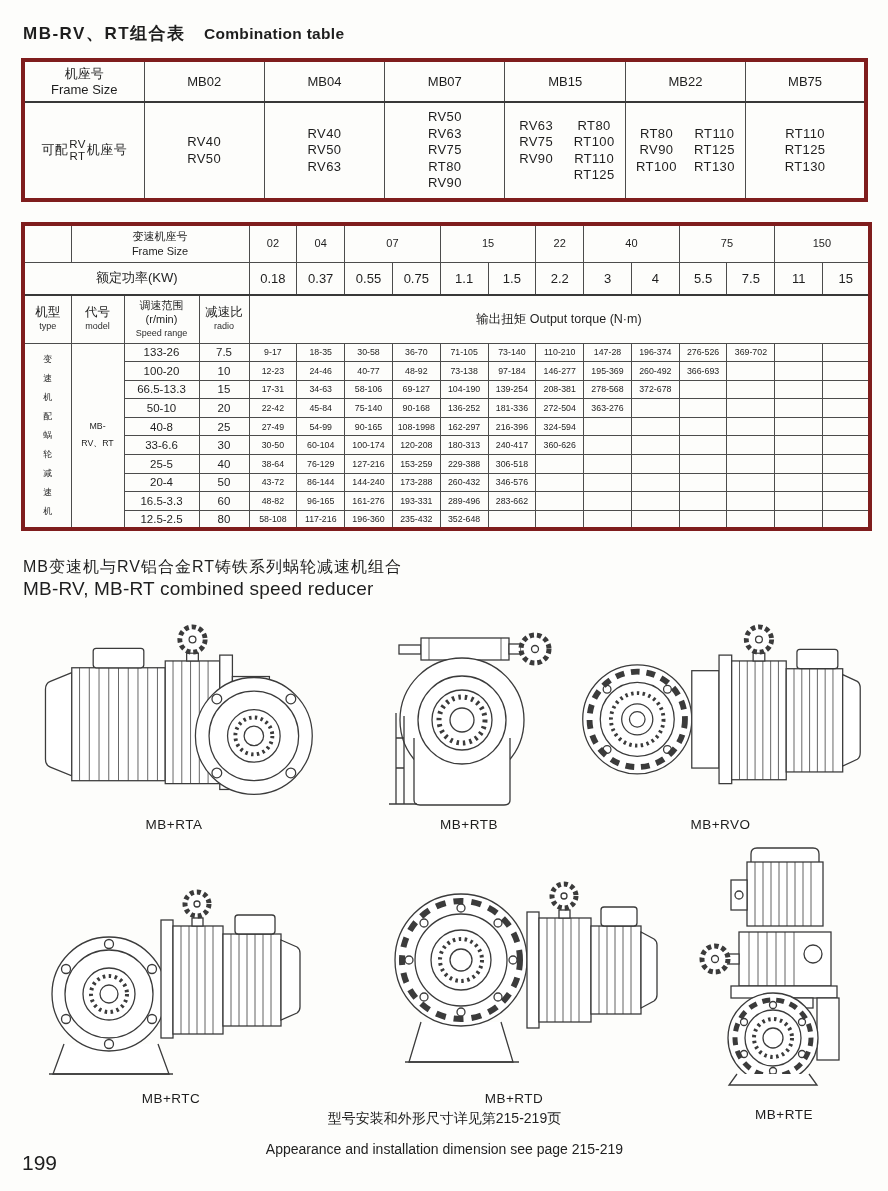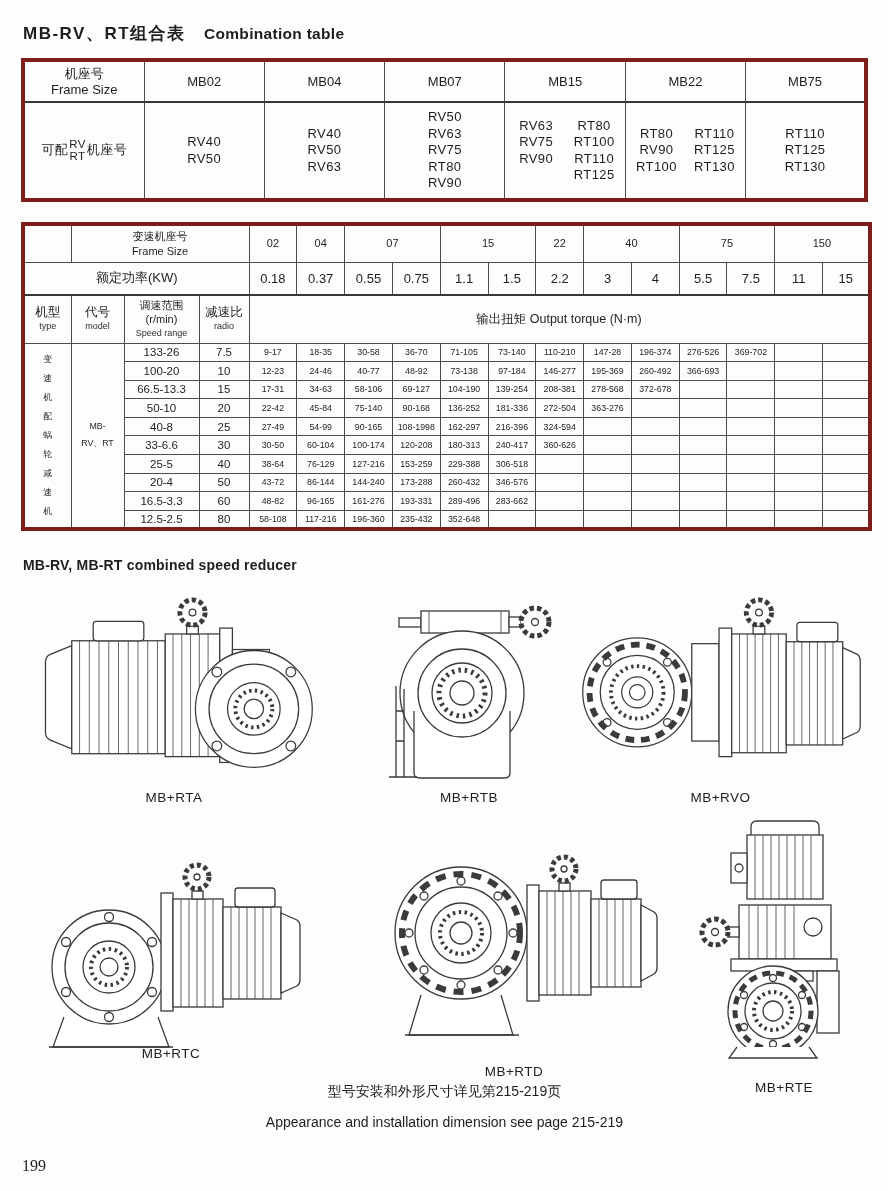--- a/index.html
+++ b/index.html
@@ -42,29 +42,29 @@
   #spec-body td { height:18.6px; font-size:8.8px; padding:0; letter-spacing:0; }
   #spec-body td.c-speed-cell,#spec-body td.c-ratio-cell { font-size:11.5px; }
   .vtext { font-size:13px; }
   .vtext div { line-height:19px; height:19px; }
   .modelcell { font-size:12.5px; }
   .modelcell div { line-height:17px; }
 
   
   .section-title { margin-top:26px; margin-left:2px; }
   .s-zh { font-size:16px; letter-spacing:1px; }
-  .s-en { font-size:14px; font-weight:700; margin-top:20px; letter-spacing:.2px; }
+  .s-en { font-size:19px; font-weight:400; margin-top:0; letter-spacing:.2px; }
 
   
   .figures { position:relative; width:847px; height:585px; margin-top:14px; }
   .fig { position:absolute; }
   .fig svg { display:block; }
   .figlabel { position:absolute; font-size:13.5px; text-align:center; letter-spacing:.5px; }
   .figfoot { position:absolute; width:100%; text-align:center; font-size:14px; }
-  .pageno { position:absolute; left:22px; bottom:16px; font-size:16px;font-family:Liberation Serif, serif; }
+  .pageno { position:absolute; left:22px; bottom:16px; font-size:21px; }
 </style>
 </head>
 <body>
 
 <div class="page">
 
   <div class="doc-title">
     <span class="t-zh">MB-RV、RT组合表</span>
     <span class="t-en">Combination table</span>
   </div>
@@ -384,20 +384,21 @@
           <td></td>
           <td></td>
           <td></td>
           <td></td>
           <td></td>
         </tr>
       </tbody>
   </table>
 
   <div class="section-title">
+    <div class="s-zh">MB变速机与RV铝合金RT铸铁系列蜗轮减速机组合</div>
     <div class="s-en">MB-RV, MB-RT combined speed reducer</div>
   </div>
 
   <div class="figures">
 
     <div class="fig" style="left:8px;top:8px">
       <svg viewBox="0 0 290 190" width="290" height="185">
         <g fill="none" stroke="#3b3b3b" stroke-width="1.3">
           <g>
             <path d="M40 52 L18 61 Q13 63 13 69 V141 Q13 147 18 149 L40 158 Z" fill="#fff"></path>
@@ -597,21 +598,21 @@
             <circle cx="84" cy="196" r="10"></circle>
             <path d="M48 232 L40 243 H128 L120 232" fill="#fff"></path>
           </g>
         </g>
       </svg>
     </div>
 
     <div class="figlabel" style="left:8px;top:203px;width:290px">MB+RTA</div>
     <div class="figlabel" style="left:338px;top:203px;width:220px">MB+RTB</div>
     <div class="figlabel" style="left:552px;top:203px;width:295px">MB+RVO</div>
-    <div class="figlabel" style="left:10px;top:459px;width:280px">MB+RTC</div>
+    <div class="figlabel" style="left:10px;top:477px;width:280px">MB+RTC</div>
     <div class="figlabel" style="left:348px;top:477px;width:290px">MB+RTD</div>
     <div class="figlabel" style="left:668px;top:493px;width:190px">MB+RTE</div>
 
     <div class="figfoot" style="top:496px">型号安装和外形尺寸详见第215-219页</div>
     <div class="figfoot" style="top:527px">Appearance and installation dimension see page 215-219</div>
   </div>
 
   <div class="pageno">199</div>
 </div>
 

